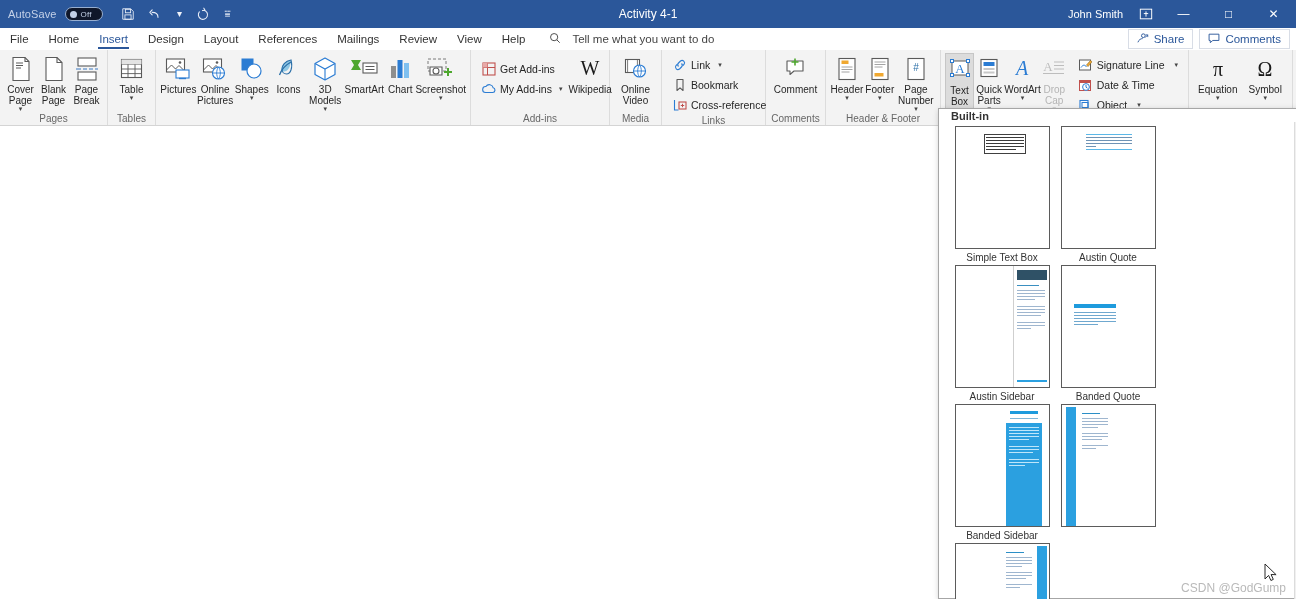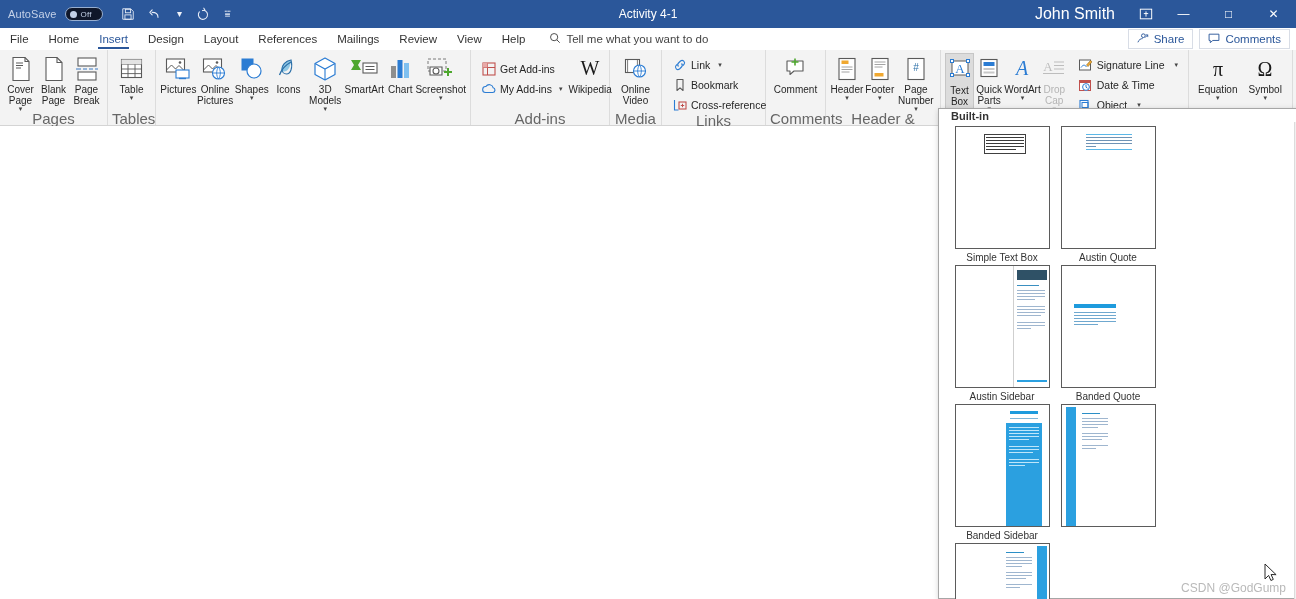--- a/index.html
+++ b/index.html
@@ -38,21 +38,21 @@
   }
   .qat-btn.small { width: 18px; font-size: 10px; }
   .titlebar-title {
     position: absolute; left: 0; right: 0; text-align: center;
     font-size: 12px; color: #ffffff; pointer-events: none;
   }
   .titlebar-right {
     position: absolute; right: 0; top: 0; height: 28px;
     display: flex; align-items: center;
   }
-  .user-name { font-size: 16px; color: #ffffff; margin-right: 16px; }
+  .user-name { font-size: 11px; color: #ffffff; margin-right: 8px; }
   .ribbon-display-btn {
     width: 30px; height: 28px; display: flex; align-items: center; justify-content: center;
     color: #ffffff;
   }
   .wbtn {
     width: 45px; height: 28px; display: flex; align-items: center; justify-content: center;
     color: #ffffff; font-size: 12px;
   }
 
   
@@ -62,21 +62,21 @@
   }
   .tab {
     height: 22px; padding: 0 10px; font-size: 11.5px; color: #333333;
     display: flex; align-items: center; position: relative; white-space: nowrap;
   }
   .tab.active { color: #2b579a; }
   .tab.active::after {
     content: ""; position: absolute; left: 9px; right: 9px; bottom: 1px;
     height: 2px; background: #2b579a;
   }
-  .tellme { display: flex; align-items: center; gap: 5px; margin-left: 14px; color: #444; font-size: 11.5px; }
+  .tellme { display: flex; align-items: center; gap: 11px; margin-left: 14px; color: #444; font-size: 11.5px; }
   .tabstrip-right { position: absolute; right: 6px; top: 1px; display: flex; gap: 6px; }
   .share-btn, .comments-btn {
     display: flex; align-items: center; gap: 5px;
     border: 1px solid #d8dde6; background: #fff;
     height: 20px; padding: 0 8px; font-size: 11.5px; color: #2b579a;
   }
 
   
   .ribbon {
     position: absolute; top: 50px; left: 0; width: 1296px; height: 76px;
@@ -84,21 +84,21 @@
     display: flex; align-items: stretch;
   }
   .rgroup {
     position: relative; display: flex; flex-direction: column;
     justify-content: flex-start; padding: 3px 4px 0 4px;
     border-right: 1px solid #dcdcdc;
   }
   .rgroup:last-child { border-right: none; }
   .rgroup-items { display: flex; align-items: flex-start; gap: 0px; flex: 1; }
   .rgroup-label {
-    text-align: center; font-size: 15px; color: #666; height: 13px; line-height: 13px;
+    text-align: center; font-size: 10px; color: #666; height: 13px; line-height: 13px;
   }
   .bigbtn {
     width: 46px; display: flex; flex-direction: column; align-items: center;
     padding-top: 2px; cursor: default;
   }
   .bigbtn .ico { height: 28px; display: flex; align-items: center; justify-content: center; }
   .bigbtn .lbl {
     font-size: 10px; color: #262626; text-align: center; line-height: 11px; margin-top: 1px;
     white-space: pre-line;
   }

